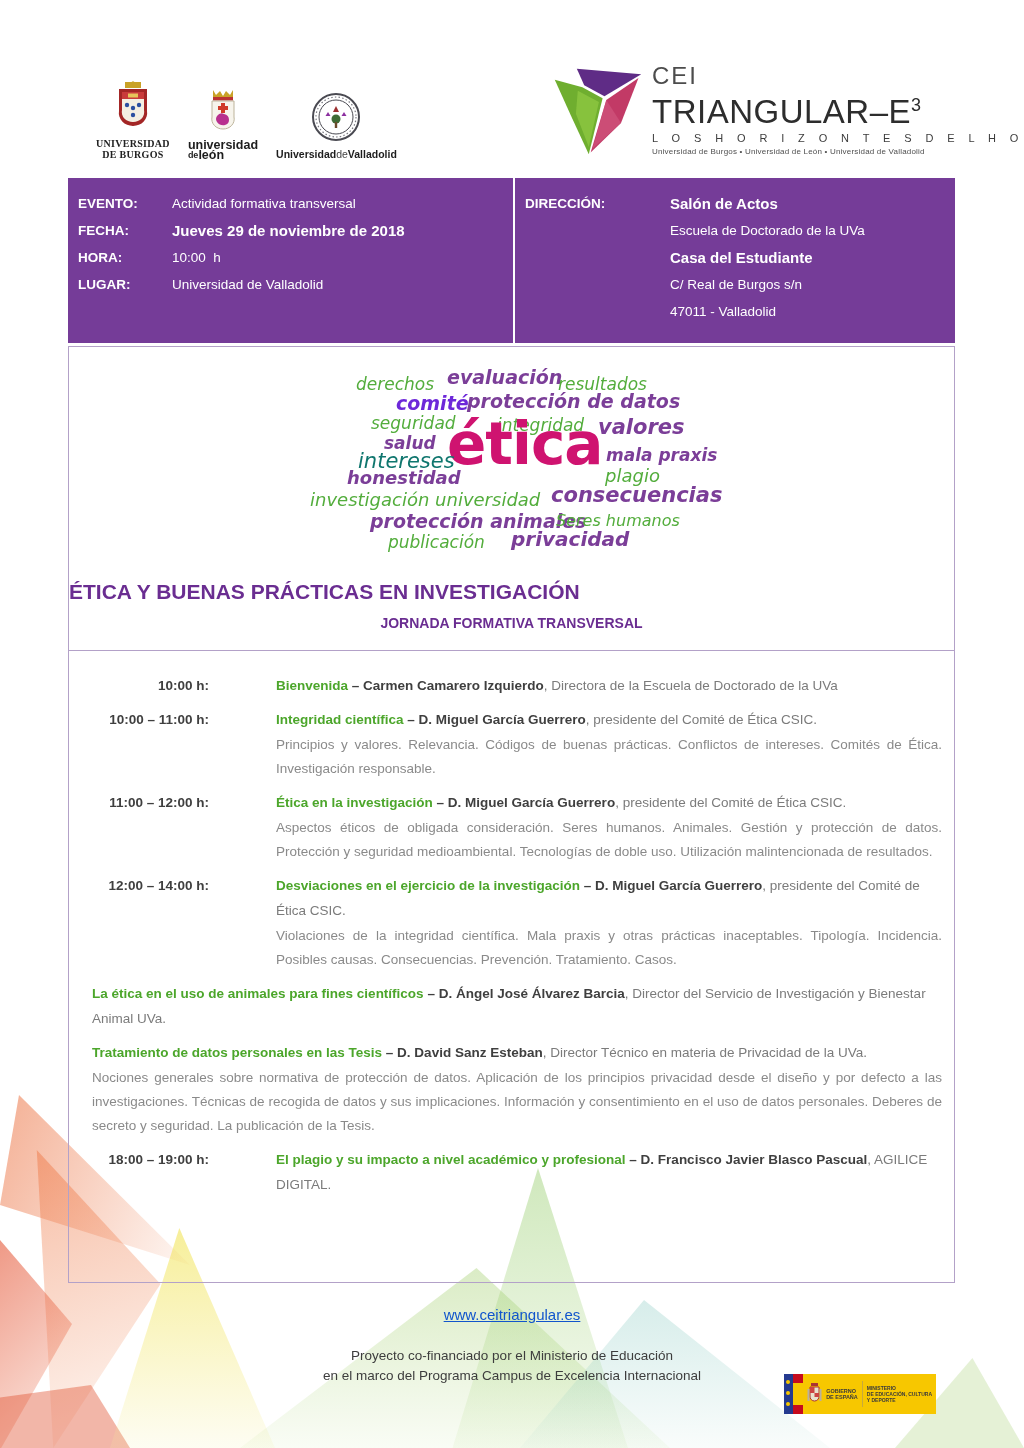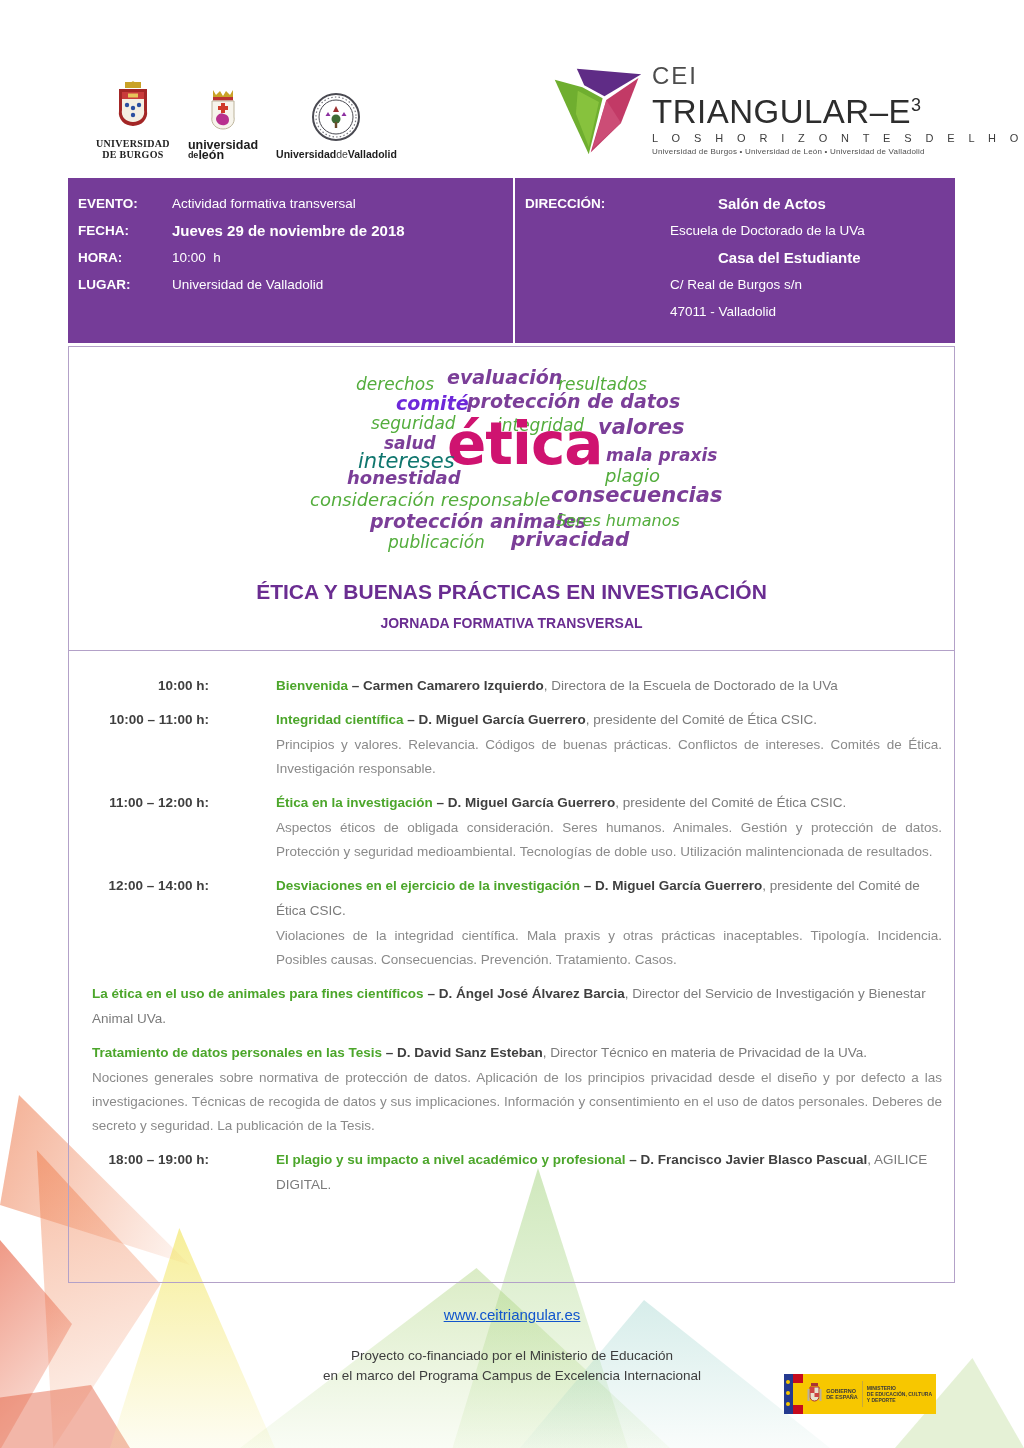--- a/index.html
+++ b/index.html
@@ -35,32 +35,32 @@
   .info-divider{position:absolute;left:445px;top:0;width:2px;height:100%;background:#fff;}
   .info-left{position:absolute;left:10px;top:12px;width:420px;}
   .info-row{display:flex;line-height:27px;font-size:13.5px;}
   .info-label{width:94px;font-weight:bold;flex:none;}
   .info-value{white-space:pre-wrap;}
   .info-value.bold{font-weight:bold;font-size:15px;}
   .info-right{position:absolute;left:457px;top:12px;width:420px;}
   .dir-label{position:absolute;left:0;top:0;font-weight:bold;font-size:13.5px;line-height:27px;}
   .dir-lines{margin-left:145px;}
   .dir-line{font-size:13.5px;line-height:27px;}
-  .dir-line.bold{font-weight:bold;font-size:15px;margin-left:48px;}
+  .dir-line.bold{font-weight:bold;font-size:15px;}
 
   
   .box1{position:absolute;left:68px;top:346px;width:885px;height:303px;border:1px solid #b3a1c8;background:transparent;}
   .box2{position:absolute;left:68px;top:650px;width:885px;height:631px;border:1px solid #b3a1c8;background:transparent;}
 
   
   .cloud{position:absolute;left:233px;top:20px;width:430px;height:205px;}
   .cw{position:absolute;font-style:italic;white-space:nowrap;line-height:1;font-family:"DejaVu Sans",sans-serif;}
   .cw.big{font-style:normal;font-weight:bold;letter-spacing:-1px;}
 
-  .ev-title{position:absolute;left:0;right:0;top:233px;text-align:center;color:#6a2d91;font-weight:bold;font-size:21px;}
+  .ev-title{position:absolute;left:0;right:0;top:233px;text-align:left;color:#6a2d91;font-weight:bold;font-size:21px;}
   .ev-subtitle{position:absolute;left:0;right:0;top:268px;text-align:center;color:#6a2d91;font-weight:bold;font-size:14px;}
 
   
   .schedule{padding-top:22px;}
   .sch-item{display:flex;margin-bottom:9px;gap:44px;}
   .sch-time{width:140px;flex:none;text-align:right;font-weight:bold;font-size:13.5px;color:#3f3f3f;line-height:25px;white-space:nowrap;}
   .sch-body{flex:1;margin-left:23px;padding-right:12px;}
   .sch-head{font-size:13.5px;line-height:25px;color:#7b7b7b;}
   .sch-topic{color:#4ca62b;font-weight:bold;}
   .sch-speaker{color:#3f3f3f;font-weight:bold;}
@@ -206,21 +206,21 @@
           <span class="cw" style="left: 165px; top: 25px; font-size: 19px; color: rgb(123, 62, 152); font-weight: 600;">protección de datos</span>
           <span class="cw" style="left: 69px; top: 48px; font-size: 17px; color: rgb(83, 173, 60); font-weight: 500;">seguridad</span>
           <span class="cw" style="left: 195px; top: 50px; font-size: 17px; color: rgb(83, 173, 60); font-weight: 500;">integridad</span>
           <span class="cw" style="left: 296px; top: 50px; font-size: 21px; color: rgb(123, 62, 152); font-weight: 700;">valores</span>
           <span class="cw" style="left: 82px; top: 68px; font-size: 17px; color: rgb(123, 62, 152); font-weight: 600;">salud</span>
           <span class="cw big" style="left: 145px; top: 48px; font-size: 58px; color: rgb(207, 19, 112); font-weight: 700;">ética</span>
           <span class="cw" style="left: 56px; top: 84px; font-size: 21px; color: #0f766e; font-weight: 500;">intereses</span>
           <span class="cw" style="left: 304px; top: 80px; font-size: 17px; color: rgb(123, 62, 152); font-weight: 600;">mala praxis</span>
           <span class="cw" style="left: 45px; top: 102px; font-size: 18px; color: rgb(123, 62, 152); font-weight: 600;">honestidad</span>
           <span class="cw" style="left: 303px; top: 100px; font-size: 18px; color: rgb(83, 173, 60); font-weight: 500;">plagio</span>
-          <span class="cw" style="left: 8px; top: 124px; font-size: 18px; color: rgb(83, 173, 60); font-weight: 500;">consideración responsable</span>
+          <span class="cw" style="left: 8px; top: 124px; font-size: 18px; color: rgb(83, 173, 60); font-weight: 500;">investigación universidad</span>
           <span class="cw" style="left: 249px; top: 118px; font-size: 21px; color: rgb(123, 62, 152); font-weight: 700;">consecuencias</span>
           <span class="cw" style="left: 68px; top: 145px; font-size: 19px; color: rgb(123, 62, 152); font-weight: 600;">protección animales</span>
           <span class="cw" style="left: 254px; top: 146px; font-size: 16px; color: rgb(83, 173, 60); font-weight: 500;">Seres humanos</span>
           <span class="cw" style="left: 86px; top: 167px; font-size: 17px; color: rgb(83, 173, 60); font-weight: 500;">publicación</span>
           <span class="cw" style="left: 209px; top: 162px; font-size: 20px; color: rgb(123, 62, 152); font-weight: 700;">privacidad</span>
         </div>
       <div class="ev-title">ÉTICA Y BUENAS PRÁCTICAS EN INVESTIGACIÓN</div>
       <div class="ev-subtitle">JORNADA FORMATIVA TRANSVERSAL</div>
     </div>
 

